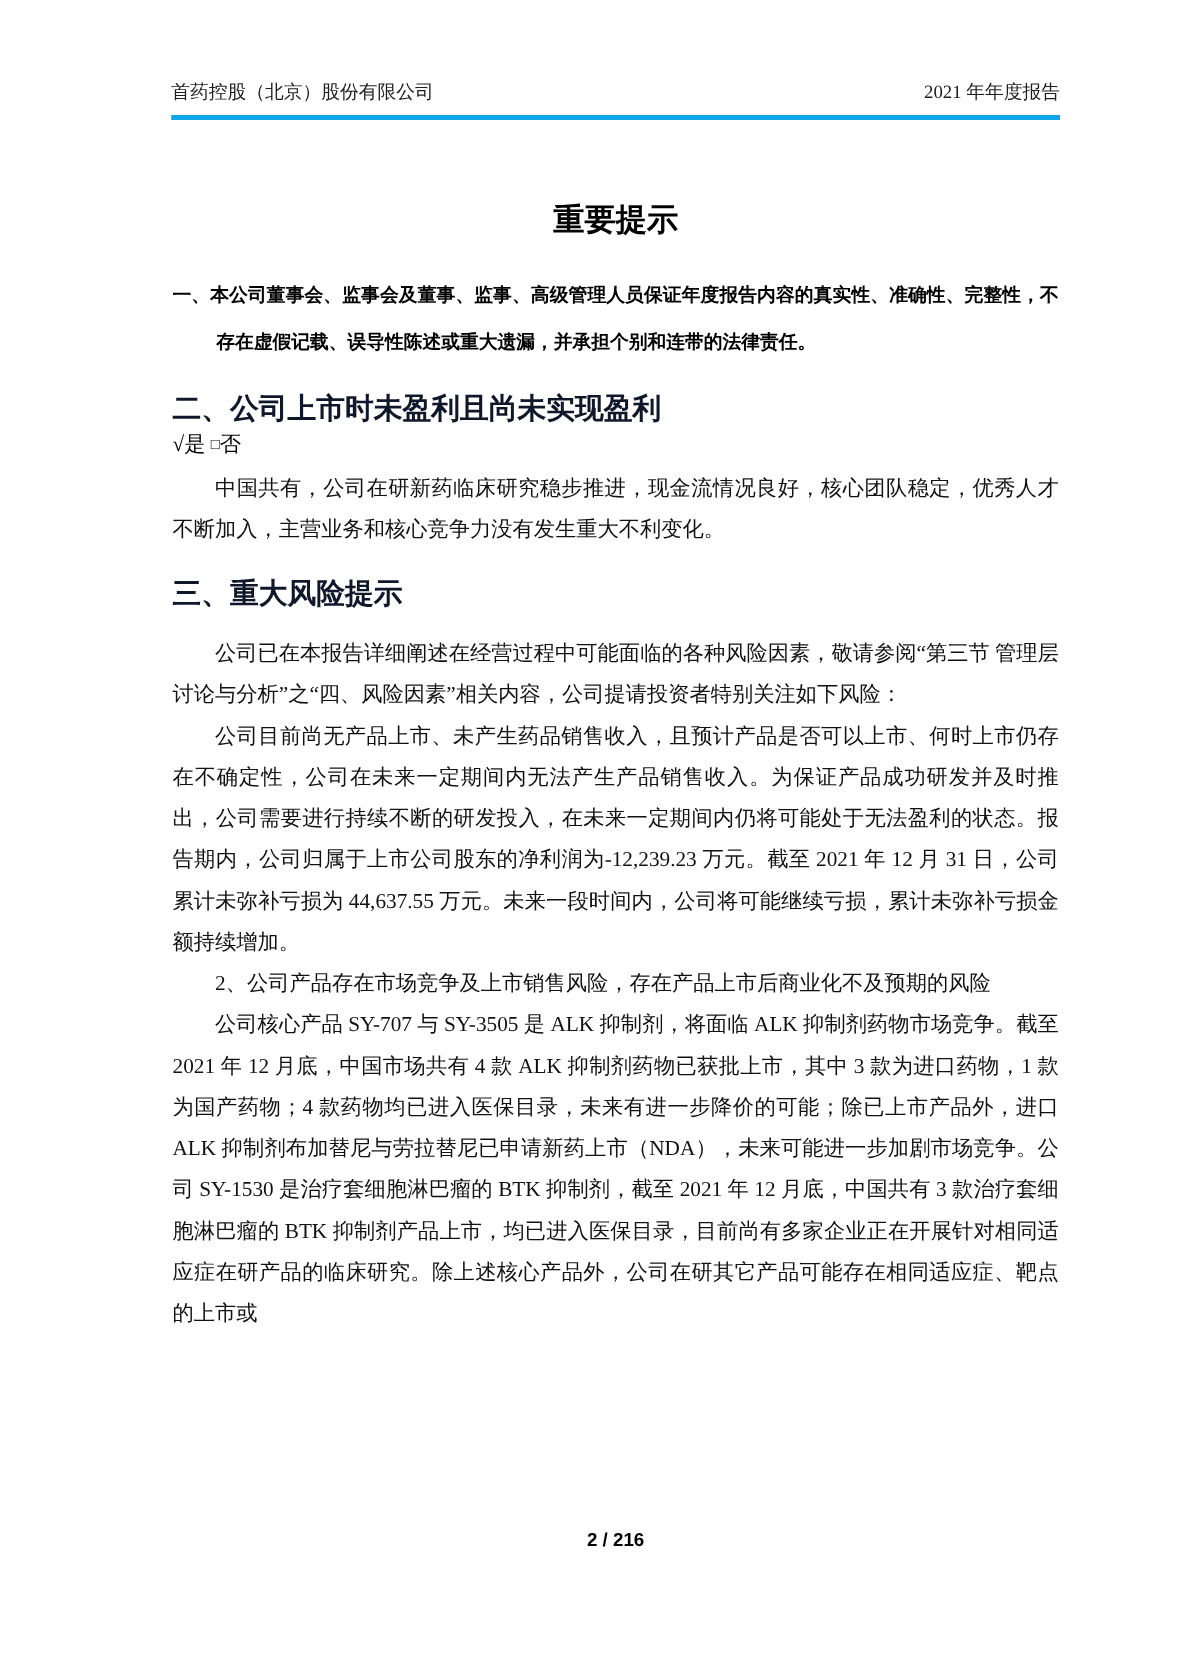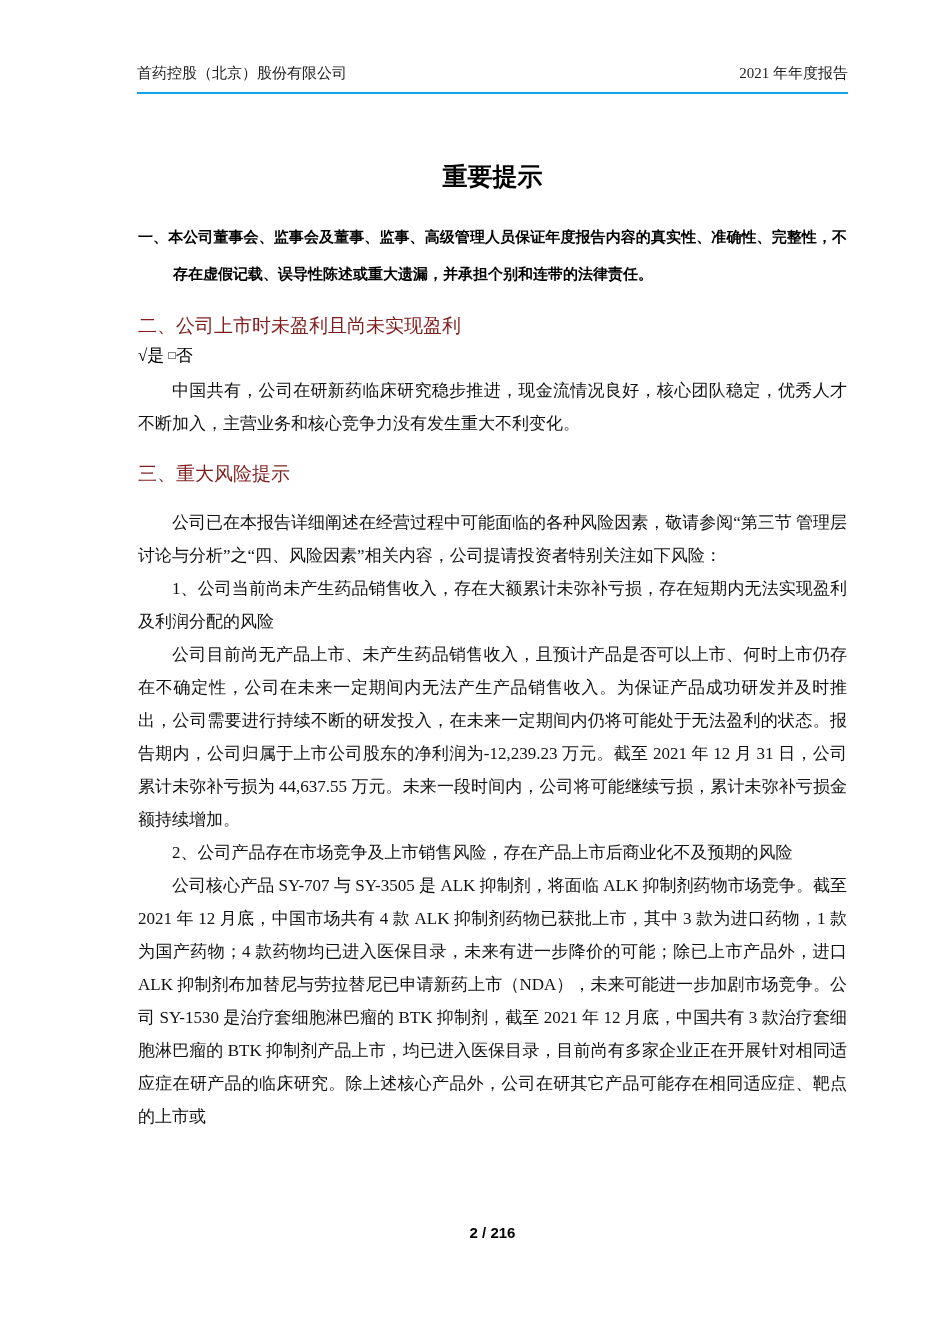--- a/index.html
+++ b/index.html
@@ -21,21 +21,21 @@
     position: absolute;
     top: 64px;
     left: 137px;
     width: 711px;
     display: flex;
     justify-content: space-between;
     align-items: flex-end;
     font-size: 15px;
     color: #1c1c1c;
     padding-bottom: 9px;
-    border-bottom: 2px solid #0ea5e9;
+    border-bottom: 4px solid #0ea5e9;
   }
   .content {
     position: absolute;
     top: 97px;
     left: 138px;
     width: 709px;
   }
   .doc-title {
     margin: 62px 0 16px 0;
     text-align: center;
@@ -52,24 +52,24 @@
     font-size: 15px;
     line-height: 37px;
     text-align: justify;
     padding-left: 35px;
     text-indent: -35px;
     color: #000000;
   }
   .sec-heading {
     margin: 19px 0 0 0;
     font-family: "Liberation Sans", sans-serif;
-    font-weight: normal;
-    font-size: 19px;
+    font-weight: bold;
+    font-size: 23px;
     line-height: 30px;
-    color: #7f1d1d;
+    color: #0f172a;
   }
   .yesno {
     font-size: 17px;
     line-height: 28px;
     color: #000000;
   }
   .yesno .box-glyph {
     font-size: 12px;
     vertical-align: 2px;
   }
@@ -121,21 +121,20 @@
       </div>
       <div class="para-group">
         <p class="body-para">中国共有，公司在研新药临床研究稳步推进，现金流情况良好，核心团队稳定，优秀人才不断加入，主营业务和核心竞争力没有发生重大不利变化。</p>
       </div>
     </section>
 
     <section>
       <h2 class="sec-heading">三、重大风险提示</h2>
       <div class="para-group sec3-first">
         <p class="body-para">公司已在本报告详细阐述在经营过程中可能面临的各种风险因素，敬请参阅“第三节 管理层讨论与分析”之“四、风险因素”相关内容，公司提请投资者特别关注如下风险：</p>
-        <p class="body-para">1、公司当前尚未产生药品销售收入，存在大额累计未弥补亏损，存在短期内无法实现盈利及利润分配的风险</p>
         <p class="body-para">公司目前尚无产品上市、未产生药品销售收入，且预计产品是否可以上市、何时上市仍存在不确定性，公司在未来一定期间内无法产生产品销售收入。为保证产品成功研发并及时推出，公司需要进行持续不断的研发投入，在未来一定期间内仍将可能处于无法盈利的状态。报告期内，公司归属于上市公司股东的净利润为-12,239.23 万元。截至 2021 年 12 月 31 日，公司累计未弥补亏损为 44,637.55 万元。未来一段时间内，公司将可能继续亏损，累计未弥补亏损金额持续增加。</p>
         <p class="body-para">2、公司产品存在市场竞争及上市销售风险，存在产品上市后商业化不及预期的风险</p>
         <p class="body-para">公司核心产品 SY-707 与 SY-3505 是 ALK 抑制剂，将面临 ALK 抑制剂药物市场竞争。截至 2021 年 12 月底，中国市场共有 4 款 ALK 抑制剂药物已获批上市，其中 3 款为进口药物，1 款为国产药物；4 款药物均已进入医保目录，未来有进一步降价的可能；除已上市产品外，进口 ALK 抑制剂布加替尼与劳拉替尼已申请新药上市（NDA），未来可能进一步加剧市场竞争。公司 SY-1530 是治疗套细胞淋巴瘤的 BTK 抑制剂，截至 2021 年 12 月底，中国共有 3 款治疗套细胞淋巴瘤的 BTK 抑制剂产品上市，均已进入医保目录，目前尚有多家企业正在开展针对相同适应症在研产品的临床研究。除上述核心产品外，公司在研其它产品可能存在相同适应症、靶点的上市或</p>
       </div>
     </section>
 
   </div>
 
   <div class="footer">
     <span>2 / 216</span>

